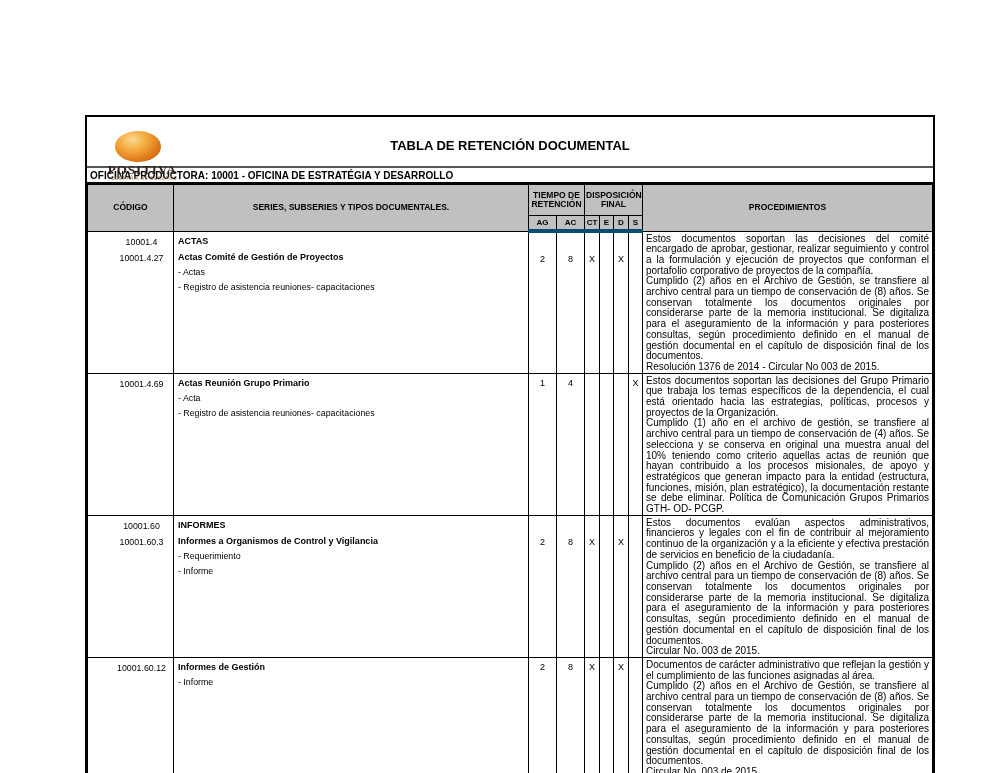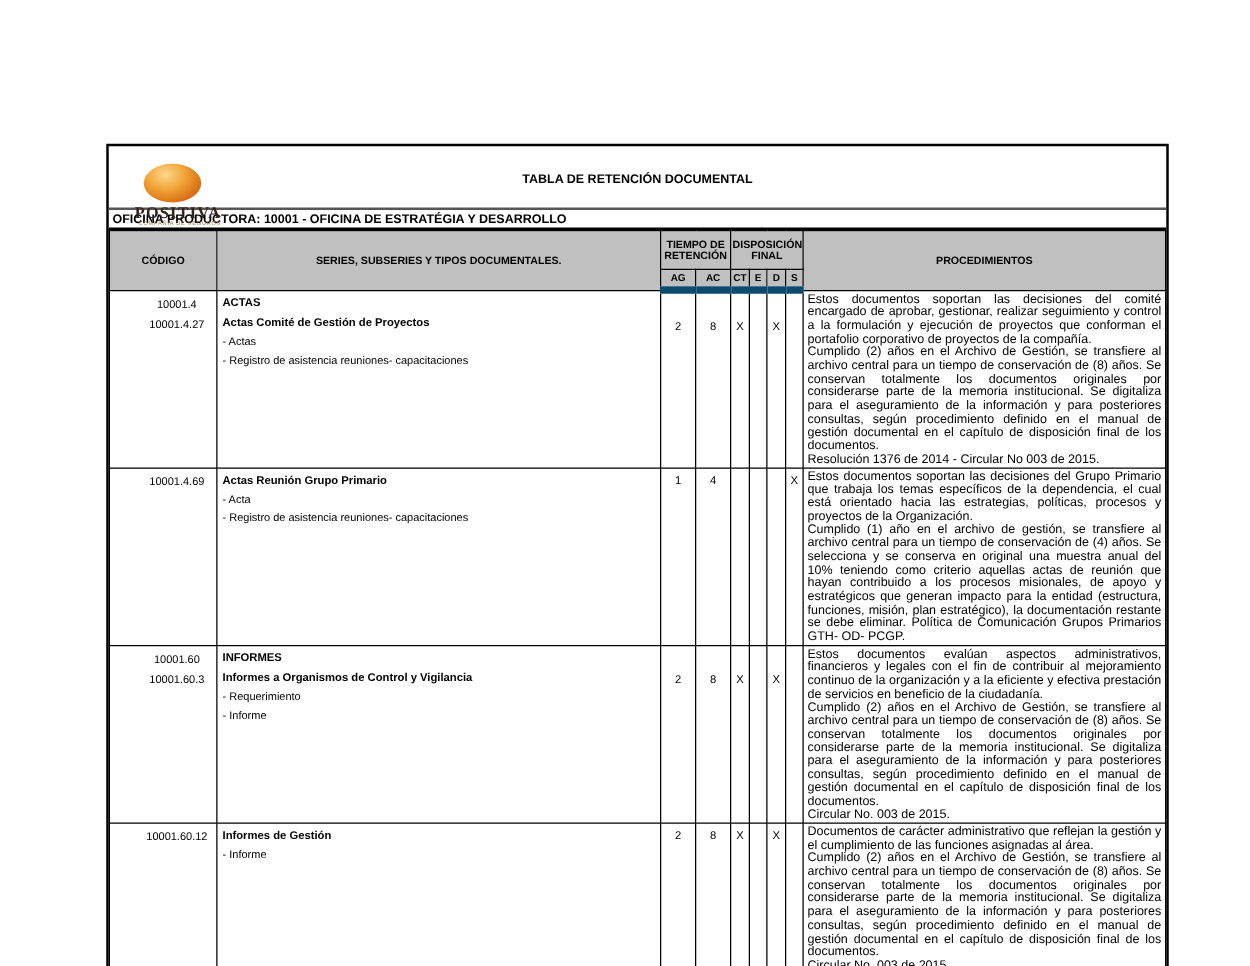--- a/index.html
+++ b/index.html
@@ -13,41 +13,41 @@
 
   
   .header-box { height:49px; border-bottom:2px solid #555; position:relative; display:flex; align-items:center; }
   .logo { margin-left:12px; width:78px; text-align:right; line-height:1;margin-top:28px; }
   .logo-ellipse {
     width:46px; height:31px; border-radius:50%; margin:1px auto 0 auto;
     background: radial-gradient(ellipse at 38% 28%, #fbd88f 0%, #f3a93d 35%, #dd7718 68%, #b4520c 100%);
   }
   .logo-name { font-family:"Liberation Serif", serif; font-weight:bold; font-size:13px; letter-spacing:1px; color:#35231a; margin-top:1px; }
   .logo-sub { font-size:4.5px; color:#9c7c54; letter-spacing:0.6px; margin-top:1px; }
-  .doc-title { position:absolute; left:0; right:0; top:21px; text-align:center; font-weight:bold; font-size:10px; }
+  .doc-title { position:absolute; left:0; right:0; top:21px; text-align:center; font-weight:bold; font-size:13px; }
 
   
   .info-row { border-bottom:1px solid #000; font-size:10px; height:13px; line-height:13px; padding:1px 3px 0 3px; white-space:nowrap; }
   .info-row.thick { border-bottom:2px solid #000; }
   .info-label { font-weight:bold; }
   .info-value { font-weight:normal; }
   .info-row.allbold .info-value { font-weight:bold; }
 
   
   table { border-collapse:collapse; table-layout:fixed; width:100%; }
   col.c-codigo { width:86px; }
   col.c-series { width:355px; }
   col.c-ag, col.c-ac { width:28px; }
   col.c-ct, col.c-d { width:15px; }
   col.c-e, col.c-s { width:14px; }
 
   td { border:1px solid #000; vertical-align:top; overflow:hidden; }
   .th { background:#c0c0c0; font-weight:bold; text-align:center; vertical-align:middle; }
   .th-main td { height:28px; font-size:8.5px; line-height:9.5px;margin-left:43px; }
-  .th-sub td  { height:11px; font-size:8px; line-height:8px; border-bottom:6px solid #0c4a6e; }
+  .th-sub td  { height:11px; font-size:8px; line-height:8px; border-bottom:4px solid #0c4a6e; }
 
   td.codigo { text-align:center; padding-top:2px; font-size:8.8px;padding-left:23px; }
   .code-line { height:16px; line-height:16px; }
 
   td.series { padding:2px 4px 0 4px; font-size:9px; }
   .s-group { font-weight:bold; height:16px; line-height:15px; }
   .s-title { font-weight:bold; height:15px; line-height:14px; }
   .s-tipo  { height:15px; line-height:15px; font-size:8.8px; }
 
   td.val { text-align:center; font-size:9px; padding-top:4px; }

